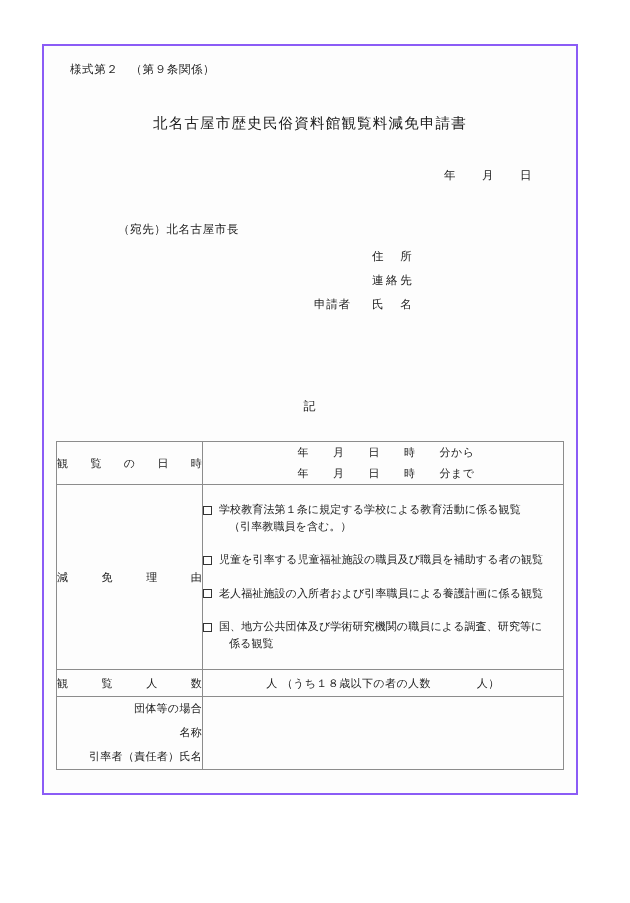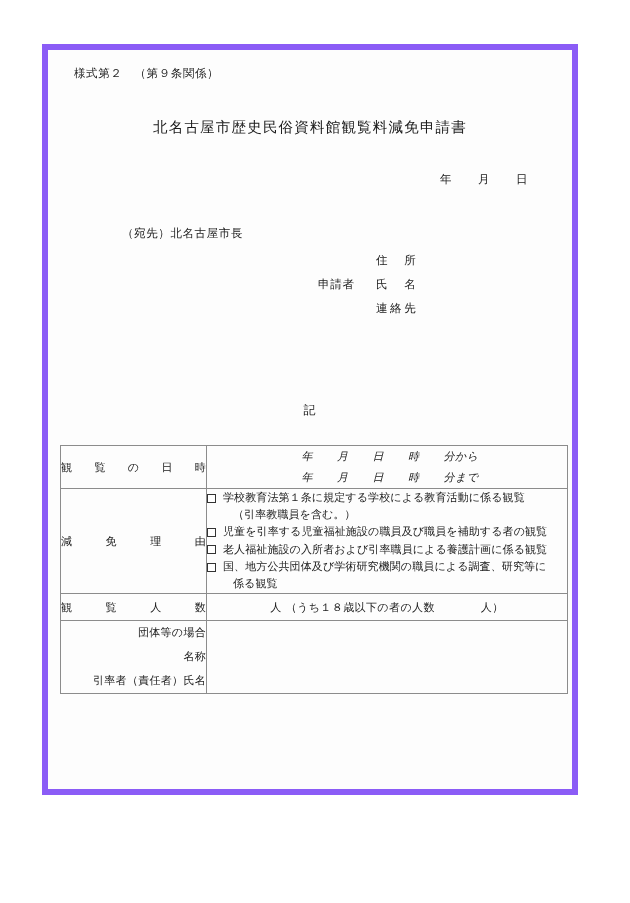--- a/index.html
+++ b/index.html
@@ -16,21 +16,21 @@
     overflow: hidden;
   }
 
   
   .page-sheet {
     position: absolute;
     left: 42px;
     top: 44px;
     width: 536px;
     height: 751px;
-    border: 6px solid #8b5cf6;
+    border: 2px solid #8b5cf6;
     background: #fdfdfd;
     box-sizing: border-box;
   }
 
   .inner {
     position: relative;
     width: 100%;
     height: 100%;
     box-sizing: border-box;
   }
@@ -147,21 +147,20 @@
   .lbl-plain {
     padding: 6px 8px;
     letter-spacing: 0.3px;
     white-space: nowrap;
   }
 
   
   .cell-datetime {
     padding: 7px 0 7px 0;
     text-align: center;
-    font-style: italic;
   }
   .dt-line {
     line-height: 21px;
     letter-spacing: 0.5px;
     white-space: nowrap;
     padding-left: 6px;
   }
   .dt-line .g { display: inline-block; width: 24px; }
 
   
@@ -173,21 +172,21 @@
   }
 
   
   .cell-reasons {
     padding: 6px 6px 6px 8px;
   }
   .reason-item {
     display: flex;
     align-items: flex-start;
     line-height: 16.5px;
-    margin: 1px 0;
+    margin: 17px 0;
   }
   .chk {
     flex: 0 0 auto;
     width: 9px;
     height: 9px;
     border: 1px solid #333333;
     margin-right: 7px;
     margin-top: 3.5px;
     background: #ffffff;
     box-sizing: border-box;
@@ -237,26 +236,26 @@
     </div>
 
     <div class="addressee">（宛先）北名古屋市長</div>
 
     <div class="applicant">
       <div class="applicant-row">
         <span class="applicant-tag"></span>
         <span class="applicant-field">住　所</span>
       </div>
       <div class="applicant-row">
+        <span class="applicant-tag"></span>
+        <span class="applicant-field">連絡先</span>
+      </div>
+      <div class="applicant-row">
         <span class="applicant-tag">申請者</span>
         <span class="applicant-field">氏　名</span>
-      </div>
-      <div class="applicant-row">
-        <span class="applicant-tag"></span>
-        <span class="applicant-field">連絡先</span>
       </div>
     </div>
 
 
     <div class="ki-mark">記</div>
 
     <table class="form-table">
       <colgroup>
         <col class="col-label">
         <col>

